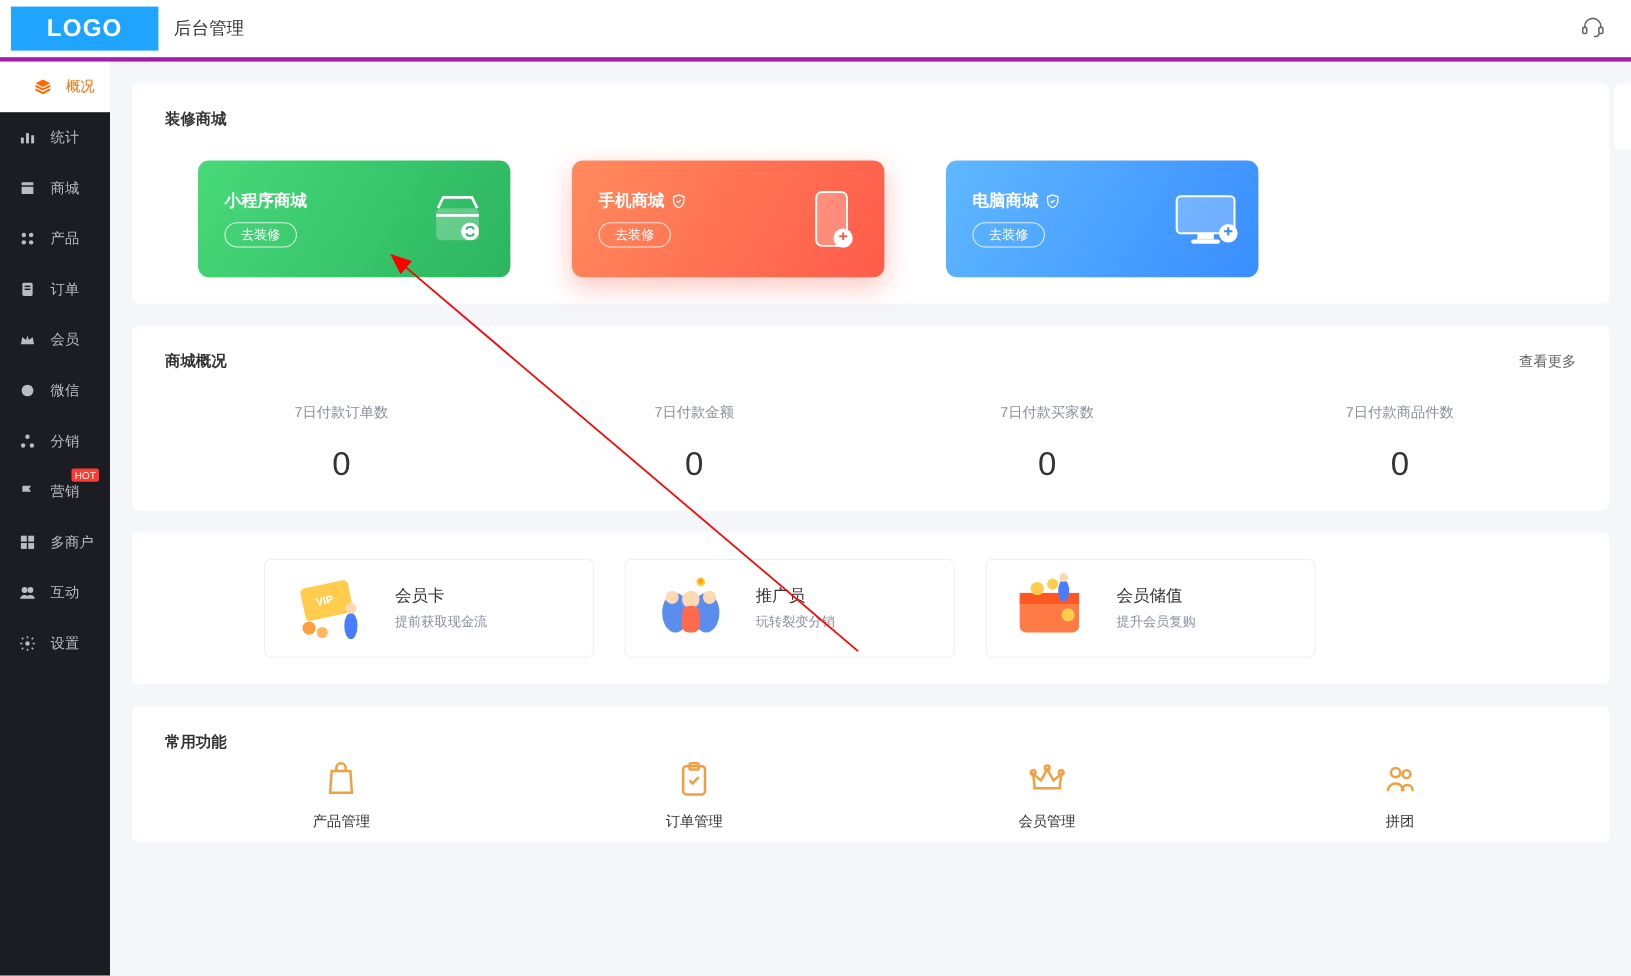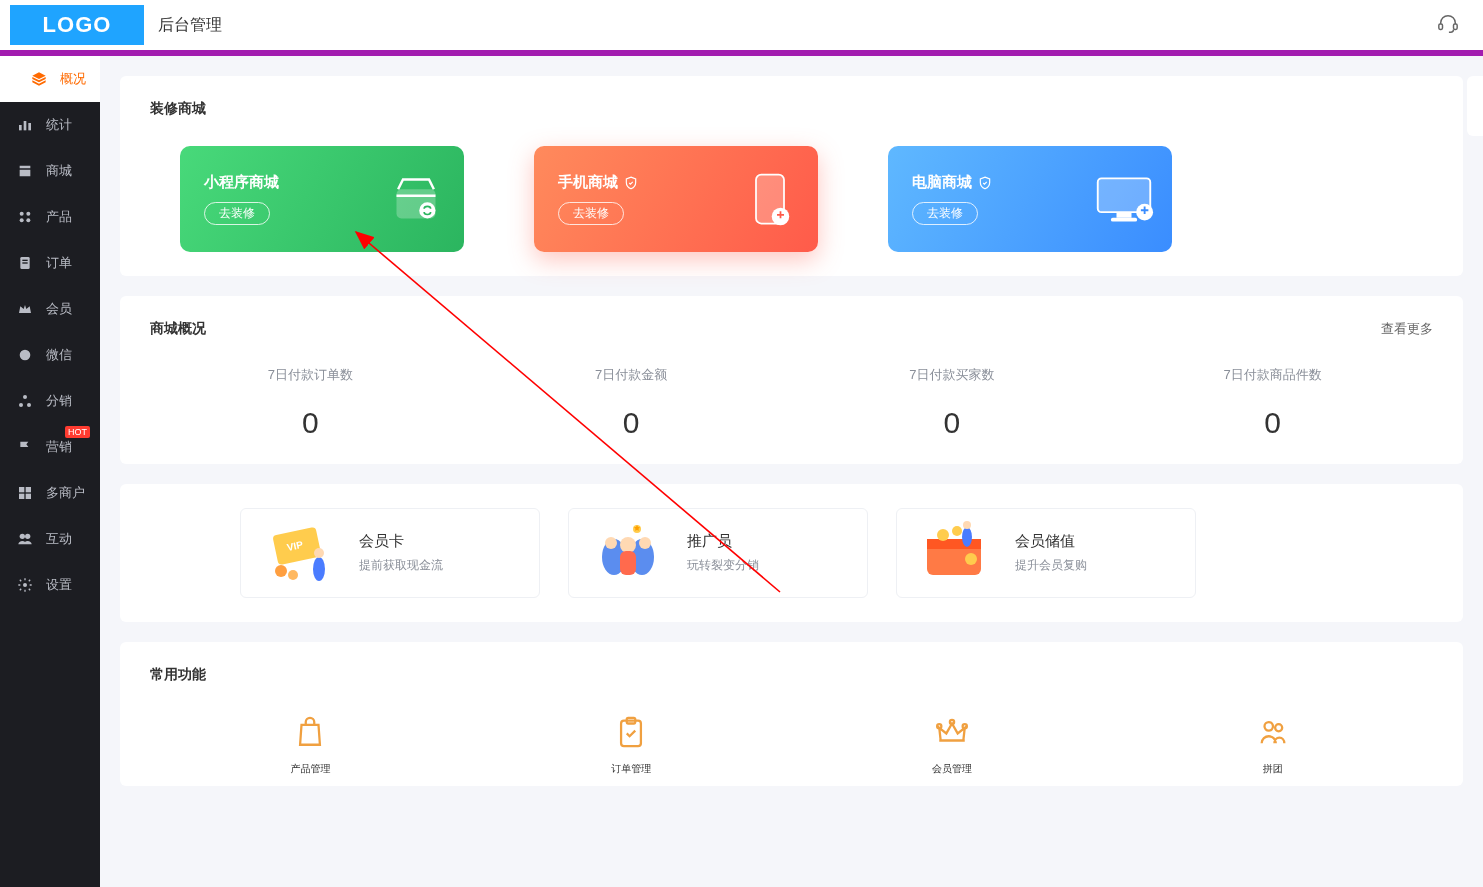--- a/index.html
+++ b/index.html
@@ -12,21 +12,21 @@
     overflow: hidden;
     position: relative;
   }
   
   .header {
     height: 56px;
     background: #fff;
     display: flex;
     align-items: center;
     padding-right: 24px;
-    border-bottom: 6px solid #a21caf;
+    border-bottom: 4px solid #a21caf;
   }
   .logo {
     width: 134px;
     height: 40px;
     background: #1fa4ff;
     color: #fff;
     font-size: 22px;
     font-weight: 600;
     display: flex;
     align-items: center;
@@ -83,21 +83,21 @@
   .panel {
     background: #fff;
     border-radius: 6px;
     padding: 24px 30px;
     margin-bottom: 20px;
   }
   .panel-head { display: flex; align-items: center; margin-bottom: 28px; }
   .panel-title { font-size: 14px; font-weight: 600; color: #333; }
   .panel-link { margin-left: auto; color: #666; font-size: 13px; cursor:pointer; }
   
-  .deco-row { display: flex; gap: 70px; padding-left: 30px; }
+  .deco-row { display: flex; gap: 56px; padding-left: 30px; }
   .deco-card {
     width: 284px;
     height: 106px;
     border-radius: 10px;
     color: #fff;
     display: flex;
     align-items: center;
     padding: 0 24px;
     position: relative;
     cursor: pointer;
@@ -132,21 +132,21 @@
     display:flex; align-items:center; gap:20px;
     padding:0 20px; cursor:pointer;
   }
   .hot-ill { width:78px; height:64px; display:flex; align-items:center; justify-content:center; position:relative; }
   .hot-title { font-size:15px; font-weight:500; color:#333; margin-bottom:6px; }
   .hot-desc { font-size:12px; color:#8a8f99; }
   
   .quick-row { display:flex; }
   .quick-item { flex:1; text-align:center; cursor:pointer; }
   .quick-icon { height:40px; margin-bottom:10px; display:flex; align-items:center; justify-content:center; color:#f0a040;}
-  .quick-label { font-size:10px; color:#333; }
+  .quick-label { font-size:13px; color:#333; }
   
   .arrow-overlay {
     position: absolute;
     pointer-events: none;
     left: 0; top: 0;
   }
   
   .right-peek {
     position:absolute; top:76px; right:0;
     width:16px; height:60px; background:#fff; border-radius:6px 0 0 6px;
@@ -428,21 +428,21 @@
         </div>
         <div>
           <div class="hot-title">会员储值</div>
           <div class="hot-desc">提升会员复购</div>
         </div>
       </div>
     </div>
   </div>
 
   <div class="panel" style="padding-bottom:10px;">
-    <div class="panel-head" style="margin-bottom:28px;">
+    <div class="panel-head" style="margin-bottom:4px;">
       <div class="panel-title">常用功能</div>
     </div>
     <div class="quick-row">
       <div class="quick-item">
         <div class="quick-icon">
           <svg width="34" height="34" viewBox="0 0 24 24" fill="none" stroke="currentColor" stroke-width="1.6">
               <path d="M6 7h12l1 14H5L6 7z"></path>
               <path d="M9 7V5a3 3 0 0 1 6 0v2"></path>
             </svg>
         </div>

